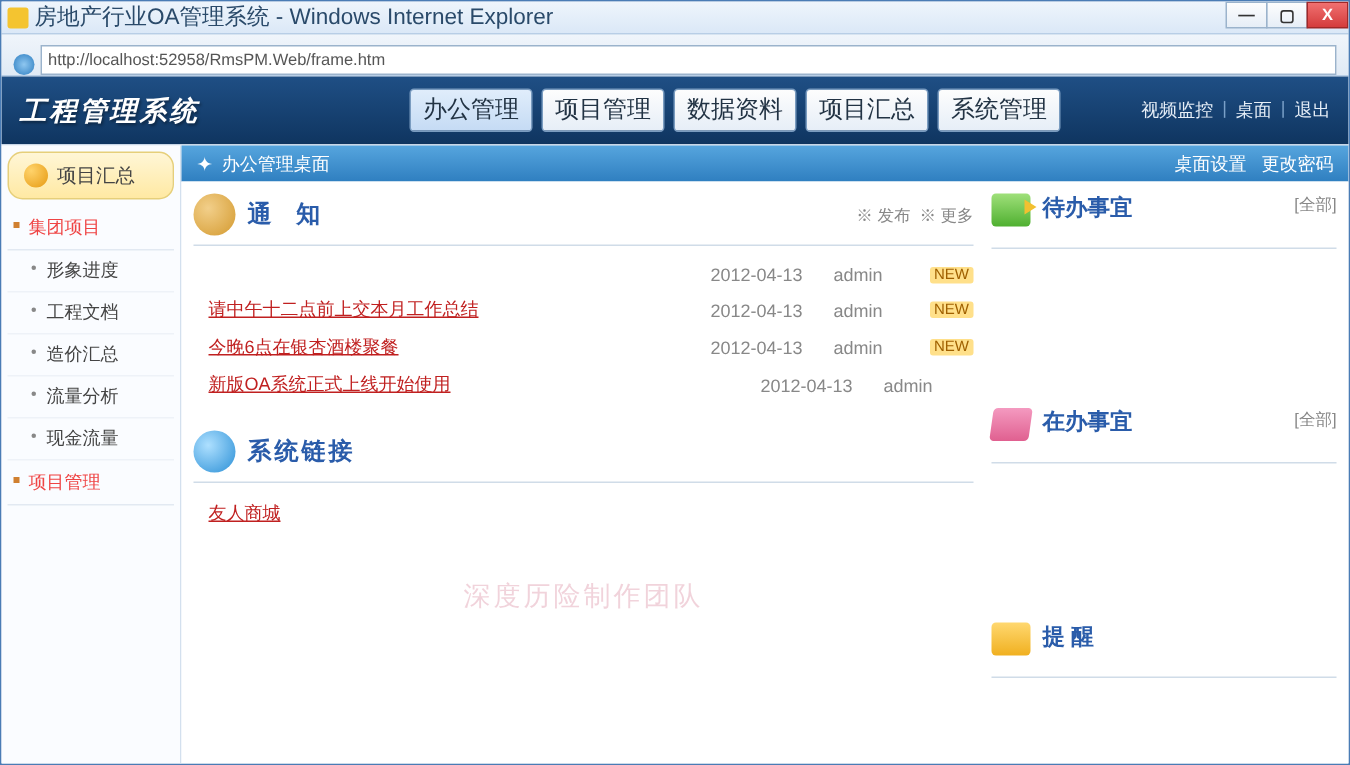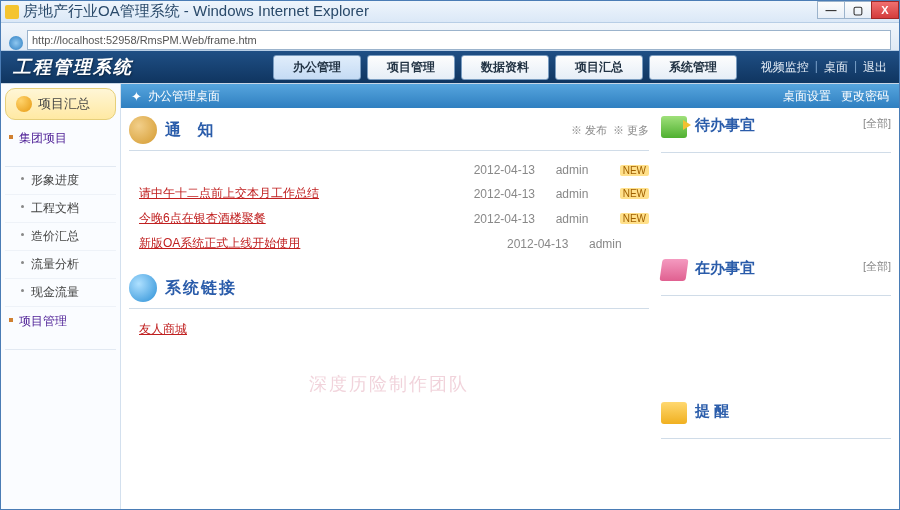--- a/index.html
+++ b/index.html
@@ -12,37 +12,37 @@
 .titlebar .title { color: #2a4a6a; font-size: 15px; }
 .winbtns { position: absolute; right: 0; top: 0; display: flex; }
 .winbtn { width: 28px; height: 18px; display: flex; align-items: center; justify-content: center; font-size: 11px; font-weight: bold; color: #333; border: 1px solid #9bb3cc; background: linear-gradient(#fdfdfd,#e6eef7); margin-left: -1px; }
 .winbtn.close { background: linear-gradient(#f07070,#d43c3c); color: #fff; border-color: #a02828; }
 
 .addrbar { height: 28px; background: linear-gradient(#f0f5fb,#e0eaf5); display: flex; align-items: flex-end; padding: 0 8px; border-bottom: 1px solid #b8cee6; }
 .addrbar .globe { width: 14px; height: 14px; border-radius: 50%; background: radial-gradient(#8fc7f0,#2b7cc0); margin-right: 4px; }
 .addrbar input { flex: 1; height: 20px; border: 1px solid #9bb3cc; padding: 0 4px; font-size: 11px; color: #555; background: #fff; }
 
 
-.topnav { height: 32px; background: linear-gradient(#1f4f85,#0f3560); display: flex; align-items: center; padding: 0 12px; color: #fff; }
+.topnav { height: 45px; background: linear-gradient(#1f4f85,#0f3560); display: flex; align-items: center; padding: 0 12px; color: #fff; }
 .brand { font-size: 18px; font-weight: bold; letter-spacing: 2px; font-style: italic; text-shadow: 1px 1px 2px rgba(0,0,0,.4); }
 .topnav .tabs { display: flex; margin-left: 140px; gap: 6px; }
-.toptab { background: linear-gradient(#fdfdfd,#e6eef7); border: 1px solid #7a9cc0; color: #234; padding: 3px 19px; border-radius: 3px; font-size: 12px; cursor: pointer; font-weight: bold; }
+.toptab { background: linear-gradient(#fdfdfd,#e6eef7); border: 1px solid #7a9cc0; color: #234; padding: 3px 8px; border-radius: 3px; font-size: 16px; cursor: pointer; }
 .toptab.active { background: linear-gradient(#e0edfb,#c5dbf4); }
 .toplinks { margin-left: auto; display: flex; gap: 6px; font-size: 12px; }
 .toplinks span { cursor: pointer; color: #e6eef7; }
 .toplinks .sep { color: #7aa0c8; }
 
 
 .main { flex: 1; display: flex; background: #fff; border-top: 1px solid #c8d6e6; }
 
 
 .sidebar { width: 120px; background: #fafcff; border-right: 1px solid #d3e0ee; padding: 4px; }
 .side-top { background: linear-gradient(#fff6d6,#ffe9a3); border: 1px solid #e6cf7a; border-radius: 10px; padding: 6px 10px; display: flex; align-items: center; gap: 6px; font-size: 13px; color: #444; margin-bottom: 4px; }
 .side-top .circle { width: 16px; height: 16px; border-radius: 50%; background: radial-gradient(circle at 30% 30%, #ffd36b, #e69a12); }
-.side-group { color: #4c1d95; font-size: 12px; padding: 6px 6px 19px 14px; border-bottom: 1px solid #e2e9f2; position: relative; cursor: pointer; }
+.side-group { color: #ef4444; font-size: 12px; padding: 6px 6px 6px 14px; border-bottom: 1px solid #e2e9f2; position: relative; cursor: pointer; }
 .side-group::before { content: ""; position: absolute; left: 4px; top: 11px; width: 4px; height: 4px; background: #d08030; }
 .side-item { color: #444; font-size: 12px; padding: 5px 6px 5px 26px; border-bottom: 1px solid #eef2f8; cursor: pointer; position: relative; }
 .side-item::before { content: ""; position: absolute; left: 16px; top: 10px; width: 3px; height: 3px; background: #888; border-radius: 50%; }
 
 
 .content { flex: 1; display: flex; flex-direction: column; }
 .crumb { height: 24px; background: linear-gradient(#56a5de,#2f7fc0); color: #fff; display: flex; align-items: center; padding: 0 10px; font-size: 12px; }
 .crumb .star { margin-right: 6px; font-size: 13px; }
 .crumb .right { margin-left: auto; display: flex; gap: 10px; }
 .crumb .right span { cursor: pointer; }

